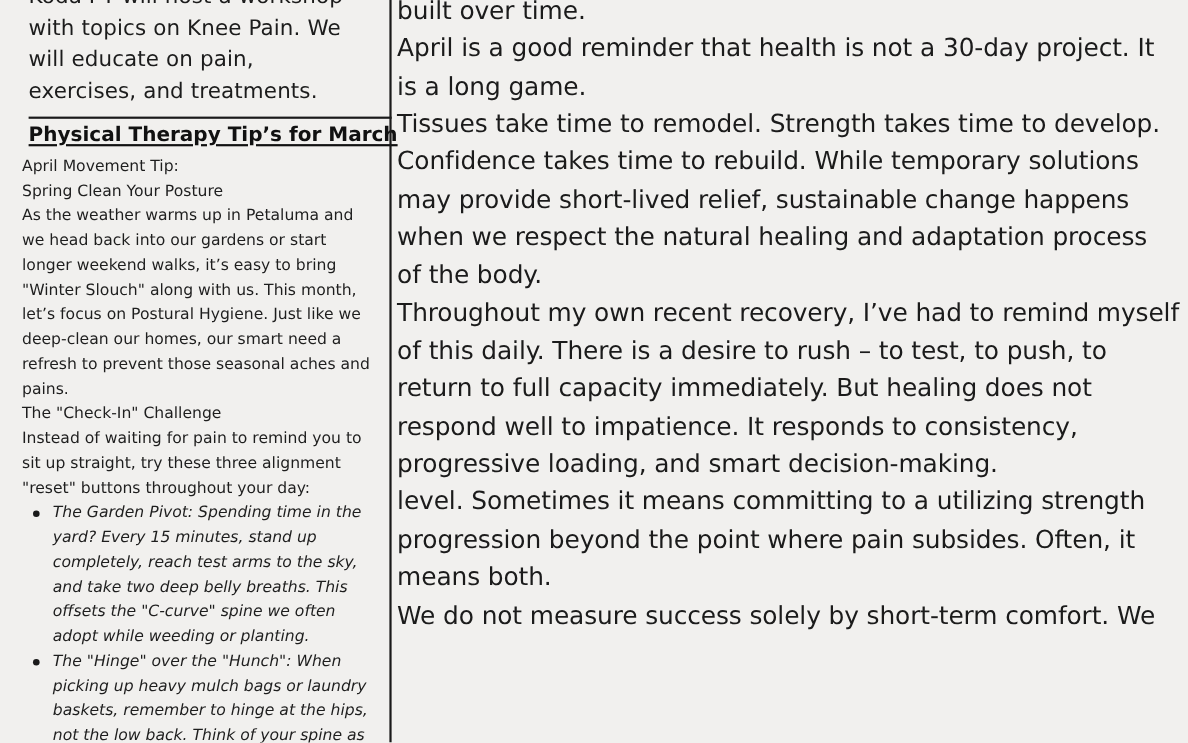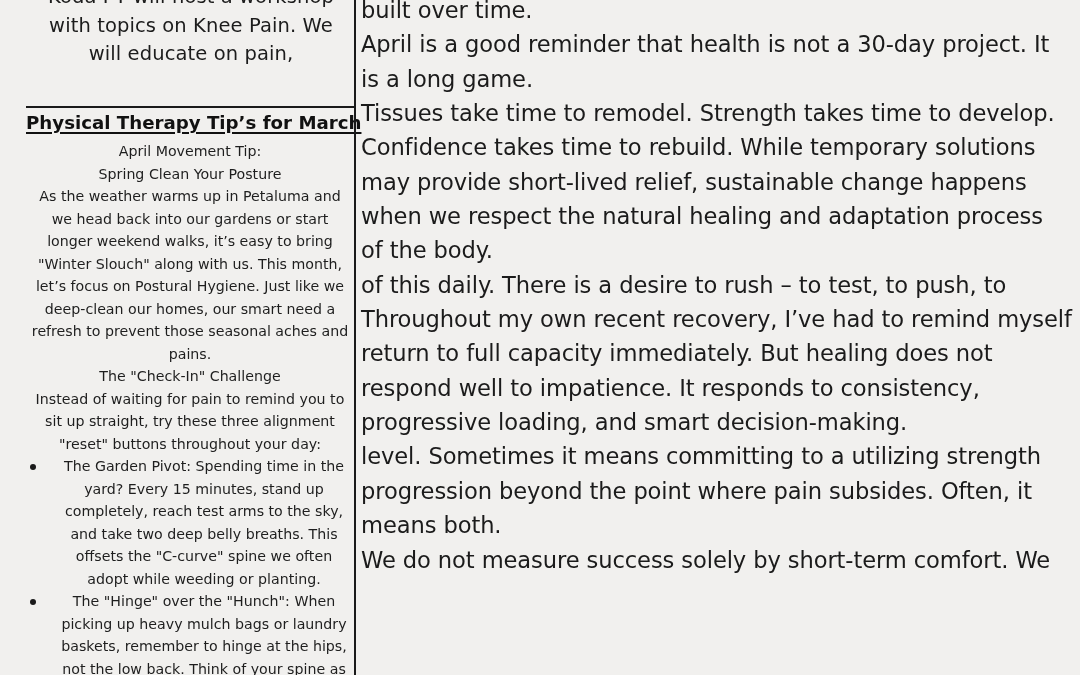--- a/index.html
+++ b/index.html
@@ -20,21 +20,20 @@
       left: 0; top: 0;
       width: 1080px; height: 675px;
       background: #f1f0ee;
     }
     .left-col {
       position: absolute;
       left: 0;
       top: 0;
       width: 355px;
       height: 675px;
-      text-align: center;
     }
     .workshop {
       position: absolute;
       left: 26px;
       top: -17px;
       width: 330px;
       font-size: 19.5px;
       line-height: 28.6px;
       letter-spacing: 0.1px;
       color: #1c1c1c;
@@ -72,20 +71,21 @@
     }
     .tips-body .line { white-space: nowrap; }
     .tips-list {
       list-style: none;
       margin: 0;
       padding: 0;
     }
     .tips-list li {
       position: relative;
       padding-left: 28px;
+      font-style: italic;
     }
     .tips-list li .bullet {
       position: absolute;
       left: 10px;
       top: 9px;
       width: 6px;
       height: 6px;
       border-radius: 50%;
       background: #1a1a1a;
     }
@@ -112,20 +112,21 @@
 </head>
 <body>
 
 <div class="page">
 
   <div class="left-col">
     <div class="workshop">
       <div>Koda PT will host a workshop</div>
       <div>with topics on Knee Pain. We</div>
       <div>will educate on pain,</div>
+      <div>exercises, and treatments.</div>
     </div>
 
     <div class="hdivider"></div>
 
     <div class="tips-heading">Physical Therapy Tip’s for March</div>
 
     <div class="tips-body">
       <div class="line">April Movement Tip:</div>
       <div class="line">Spring Clean Your Posture</div>
       <div class="line">As the weather warms up in Petaluma and</div>
@@ -166,22 +167,22 @@
 
   <div class="right-col">
     <div class="line">built over time.</div>
     <div class="line">April is a good reminder that health is not a 30-day project. It</div>
     <div class="line">is a long game.</div>
     <div class="line">Tissues take time to remodel. Strength takes time to develop.</div>
     <div class="line">Confidence takes time to rebuild. While temporary solutions</div>
     <div class="line">may provide short-lived relief, sustainable change happens</div>
     <div class="line">when we respect the natural healing and adaptation process</div>
     <div class="line">of the body.</div>
+    <div class="line">Throughout my own recent recovery, I’ve had to remind myself</div>
     <div class="line">of this daily. There is a desire to rush – to test, to push, to</div>
-    <div class="line">Throughout my own recent recovery, I’ve had to remind myself</div>
     <div class="line">return to full capacity immediately. But healing does not</div>
     <div class="line">respond well to impatience. It responds to consistency,</div>
     <div class="line">progressive loading, and smart decision-making.</div>
     <div class="line">level. Sometimes it means committing to a utilizing strength</div>
     <div class="line">progression beyond the point where pain subsides. Often, it</div>
     <div class="line">means both.</div>
     <div class="line">We do not measure success solely by short-term comfort. We</div>
   </div>
 
 </div>

